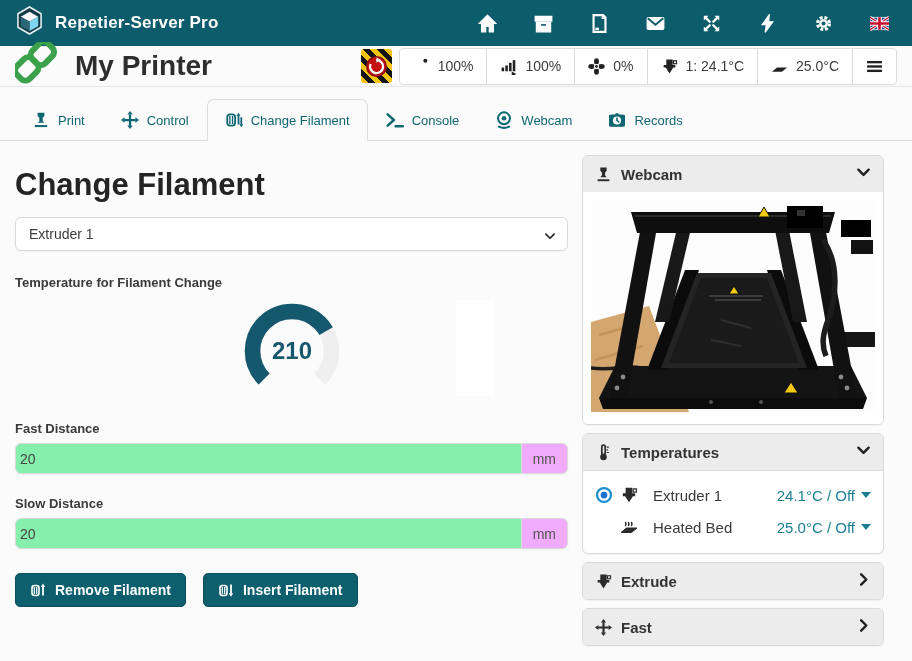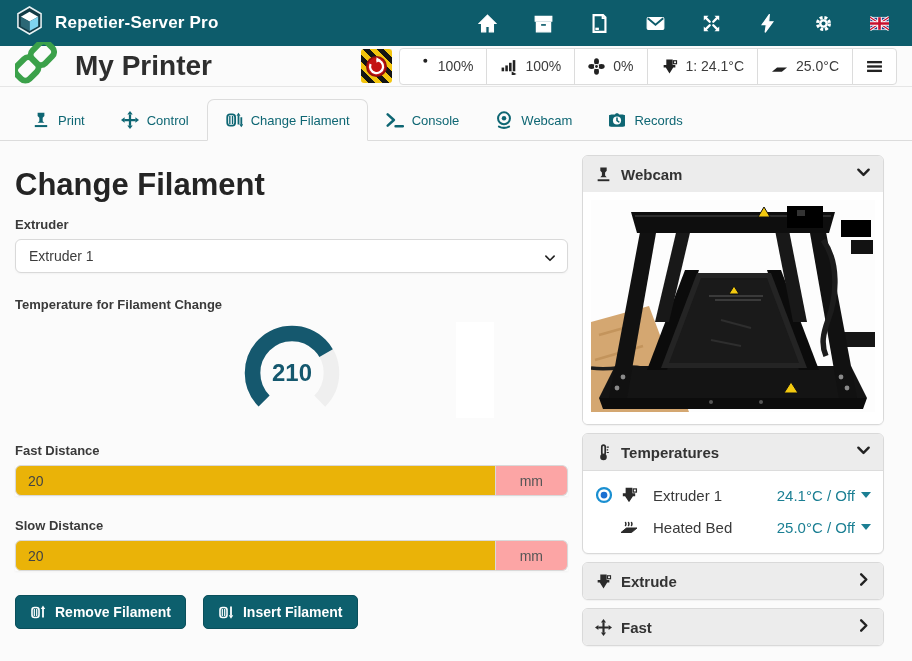--- a/index.html
+++ b/index.html
@@ -43,24 +43,24 @@
   h1.heading { font-size:31px; font-weight:700; color:#242424; margin:26px 0 14px 0; }
   .form-label { font-size:13px; font-weight:700; color:#3a3a3a; margin:12px 0 7px 0; }
   .select { position:relative; height:34px; background:#fff; border:1px solid #d9d9d9; border-radius:6px;
             display:flex; align-items:center; padding:0 30px 0 13px; font-size:14px; color:#3c3c3c;
             box-shadow:0 1px 2px rgba(0,0,0,.04); cursor:pointer; }
   .select .chev { position:absolute; right:11px; top:11px; }
   .gauge-row { position:relative; height:112px; margin-top:4px; }
   .gauge-wrap { width:104px; margin:0 auto; }
   .ghost-box { position:absolute; left:441px; top:3px; width:38px; height:96px; background:#fff; }
   .input-group { display:flex; height:31px; box-shadow:0 1px 2px rgba(0,0,0,.04); }
-  .input-group input { flex:1; border:1px solid #d9d9d9; border-radius:6px 0 0 6px; background:#eab308;
-                       padding:0 12px; font-size:14px; color:#444; font-family:"Liberation Sans",sans-serif; outline:none; }
-  .addon { background:#fca5a5; border:1px solid #d9d9d9; border-left:none; border-radius:0 6px 6px 0;
-           display:flex; align-items:center; padding:0 24px; font-size:14px; color:#555; }
+  .input-group input { flex:1; border:1px solid #d9d9d9; border-radius:6px 0 0 6px; background:#86efac;
+                       padding:0 4px; font-size:14px; color:#444; font-family:"Liberation Sans",sans-serif; outline:none; }
+  .addon { background:#f0abfc; border:1px solid #d9d9d9; border-left:none; border-radius:0 6px 6px 0;
+           display:flex; align-items:center; padding:0 11px; font-size:14px; color:#555; }
   .btn-row { display:flex; gap:17px; margin-top:24px; }
   .btn { background:#0d5f6d; color:#fff; border:1px solid #0a4f5b; border-radius:5px; font-size:14px; font-weight:700;
          font-family:"Liberation Sans",sans-serif; display:flex; align-items:center; gap:9px; padding:8px 14px; cursor:pointer; }
   .btn svg { width:16px; height:16px; fill:#fff; stroke:#fff; }
 
   
   .panel { background:#fff; border:1px solid #d9d9d9; border-radius:6px; margin-bottom:8px; overflow:hidden;
            box-shadow:0 1px 1px rgba(0,0,0,.04); }
   .panel-header { background:#ececec; padding:9px 12px; display:flex; align-items:center; gap:9px;
                   font-size:15px; font-weight:700; color:#333; cursor:pointer; }
@@ -274,21 +274,20 @@
     </svg>
     <span>Records</span>
   </div>
 </div>
 
 <div class="content">
 
   <div class="main-col">
     <h1 class="heading">Change Filament</h1>
 
-    <div class="form-label">Extruder</div>
     <div class="select">
       <span>Extruder 1</span>
       <span class="chev">
         <svg width="12" height="12" viewBox="0 0 16 16">
             <path d="M2.5 5.5 L8 11 L13.5 5.5" fill="none" stroke="#222" stroke-width="2.2" stroke-linecap="round" stroke-linejoin="round"></path>
           </svg>
       </span>
     </div>
 
     <div class="form-label" style="margin-top:24px;">Temperature for Filament Change</div>

